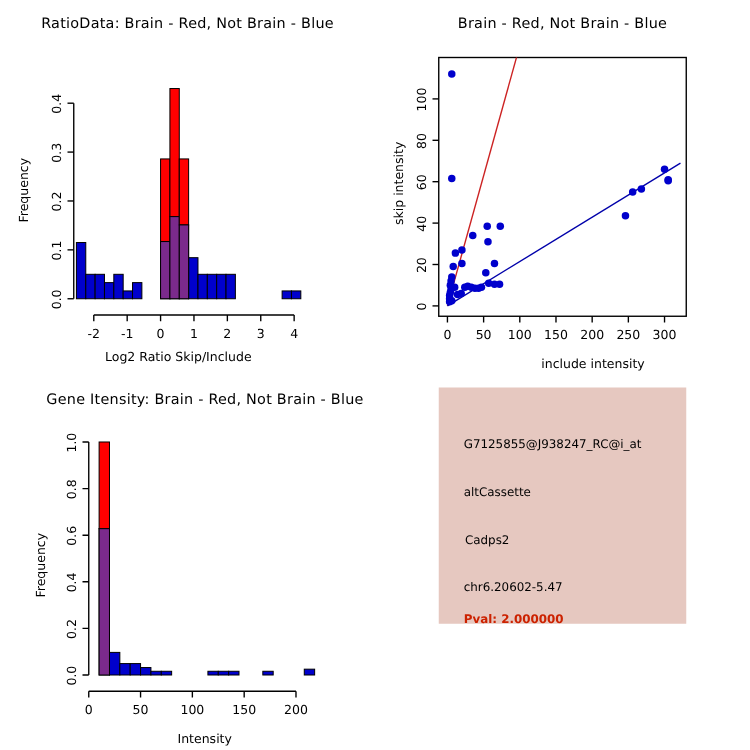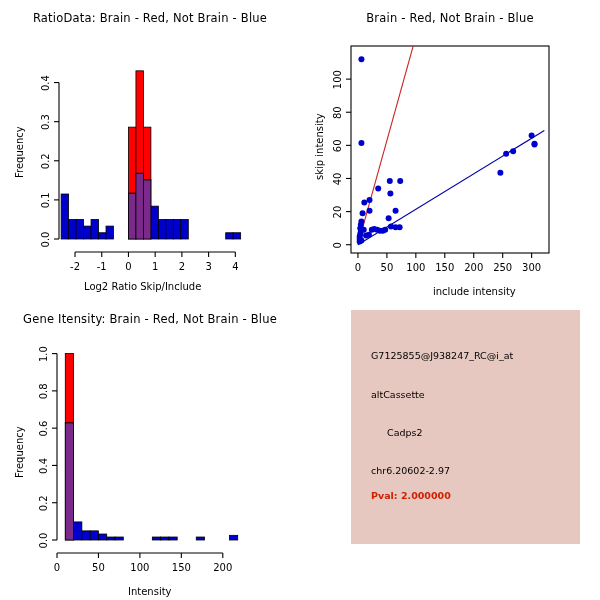--- a/index.html
+++ b/index.html
@@ -20,21 +20,21 @@
     height: 600px;
     background: #ffffff;
   }
   .panel {
     position: absolute;
     width: 300px;
     height: 300px;
   }
   #panel-topleft   { left: 0;   top: 0;   }
   #panel-topright  { left: 300px; top: 0; }
-  #panel-bottomleft{ left: 0;   top: 300px; }
+  #panel-bottomleft{ left: 14px;   top: 300px; }
   #panel-bottomright{left: 300px; top: 300px; }
 
   .plot-title {
     position: absolute;
     left: 0;
     width: 100%;
     text-align: center;
     font-family: "DejaVu Sans", sans-serif;
     font-weight: normal;
     font-size: 11.5px;
@@ -259,22 +259,22 @@
           <text x="181.34210526315792" y="271" font-family="&quot;DejaVu Sans&quot;, sans-serif" font-size="10" fill="#000" text-anchor="middle">150</text>
           <line x1="222.78947368421052" y1="253" x2="222.78947368421052" y2="258" stroke="#000" stroke-width="1.1"></line>
           <text x="222.78947368421052" y="271" font-family="&quot;DejaVu Sans&quot;, sans-serif" font-size="10" fill="#000" text-anchor="middle">200</text>
         </g>
     </svg>
     <div class="axis-label vertical" style="left:14px; top:178px;">Frequency</div>
     <div class="axis-label" style="left:128px; top:286px;text-align:center;">Intensity</div>
   </div>
 
   <div class="panel" id="panel-bottomright">
-    <div class="infobox" style="left:51px; top:10px; width:198px; height:234px;padding-left:31px;">
+    <div class="infobox" style="left:51px; top:10px; width:198px; height:189px;">
       <div class="infoline" style="left:20px; top:40px;">G7125855@J938247_RC@i_at</div>
       <div class="infoline" style="left:20px; top:79px;">altCassette</div>
-      <div class="infoline" style="left:36px; top:117px;text-align:center;">Cadps2</div>
-      <div class="infoline" style="left:20px; top:155px;">chr6.20602-2.97</div>
+      <div class="infoline" style="left:21px; top:117px;text-align:center;">Cadps2</div>
+      <div class="infoline" style="left:20px; top:155px;">chr6.20602-5.47</div>
       <div class="infoline pval" style="left:20px; top:180px;">Pval: 2.000000</div>
     </div>
   </div>
 
 </div>
 
 </body></html>

